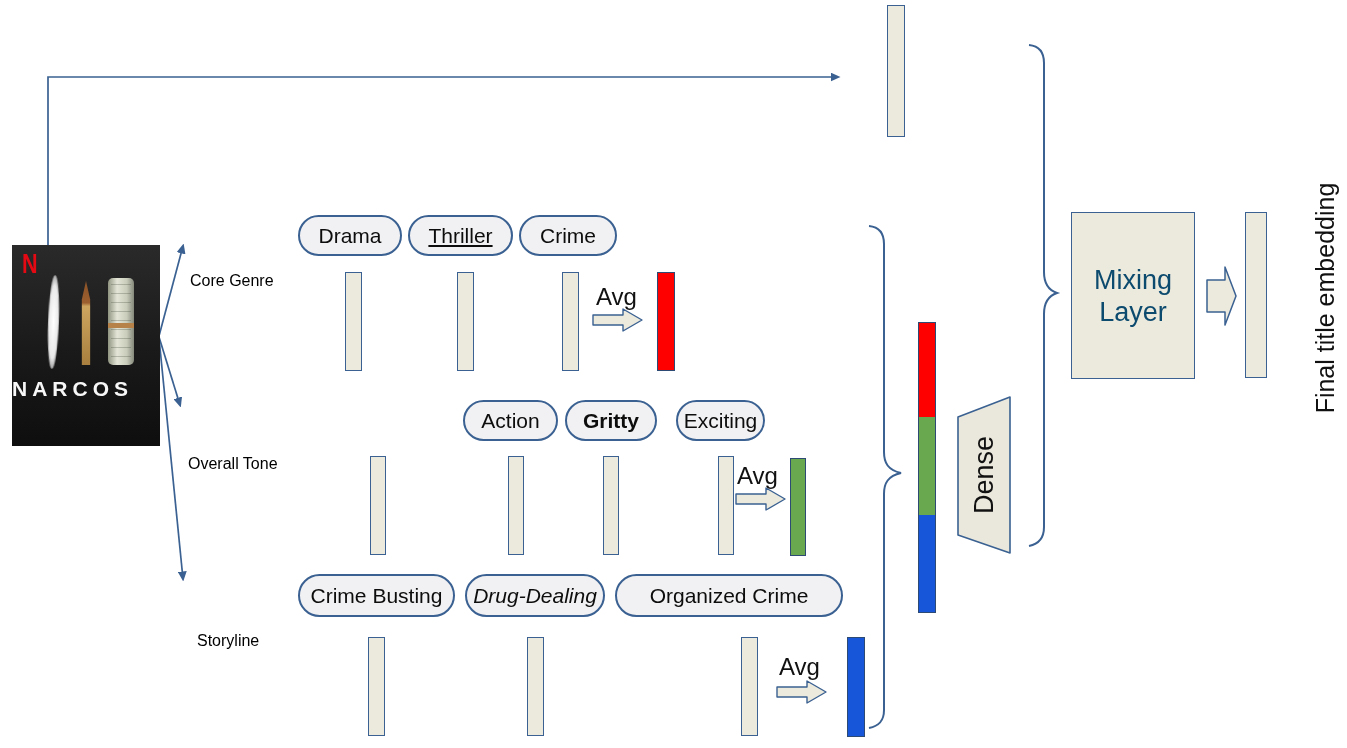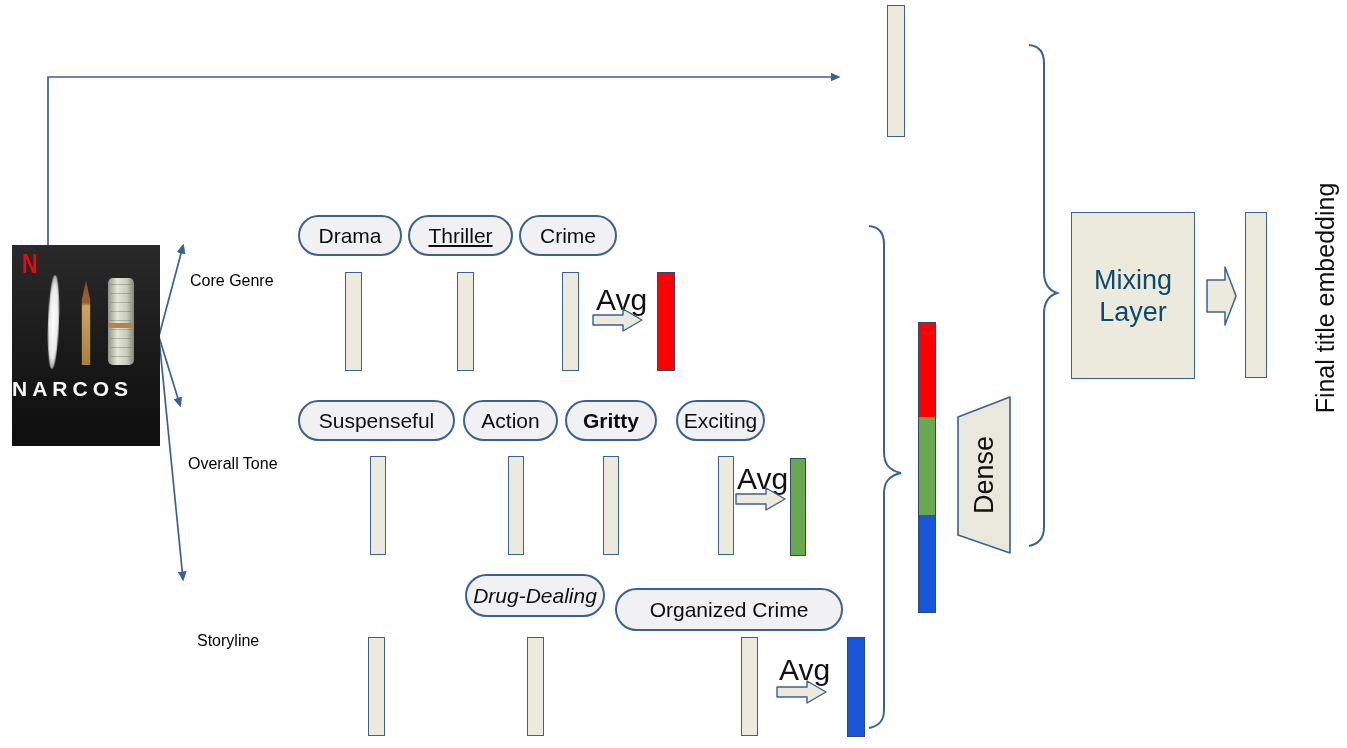--- a/index.html
+++ b/index.html
@@ -9,21 +9,21 @@
   }
   html,body{margin:0;padding:0;background:#fff;}
   .canvas{position:relative;width:1347px;height:748px;background:#fff;overflow:hidden;
           font-family:"Liberation Sans",sans-serif;color:#0d0d0d;}
   .abs{position:absolute;}
   svg.overlay{position:absolute;left:0;top:0;width:1347px;height:748px;}
 
   
   .big-label{font-size:25px;color:#111;}
   .cat-label{font-size:16px;color:#000000;white-space:nowrap;margin-top:43px;}
-  .avg-label{font-size:30px;color:#111;}
+  .avg-label{font-size:24px;color:#111;}
 
   
   .pill{position:absolute;height:41px;border:2px solid var(--stroke);border-radius:23px;
         background:var(--pillbg);display:flex;align-items:center;justify-content:center;
         font-size:21px;color:#0d0d0d;box-sizing:border-box;white-space:nowrap;}
 
   
   .vec{position:absolute;width:17px;height:99px;background:var(--beige);
        border:1.5px solid var(--stroke);box-sizing:border-box;}
   .vec.colored{border:1px solid #2c4a73;}
@@ -104,37 +104,37 @@
   <div class="vec" style="left:345px;top:272px;"></div>
   <div class="vec" style="left:457px;top:272px;"></div>
   <div class="vec" style="left:562px;top:272px;"></div>
   <div class="abs avg-label" style="left:596px;top:283px;">Avg</div>
   <svg class="abs" style="left:592px;top:308px;" width="52" height="24" viewBox="0 0 52 24">
     <polygon points="1,7 31,7 31,1 50,12 31,23 31,17 1,17" fill="#ece9dd" stroke="#3a6191" stroke-width="1.4" stroke-linejoin="round"></polygon>
   </svg>
   <div class="vec colored" style="left: 657px; top: 272px; width: 18px; background-color: rgb(255, 0, 0);"></div>
 
   <div class="abs cat-label" style="left:188px;top:412px;">Overall Tone</div>
-  <div class="pill" style="left:298px;top:400px;width:157px;">Suspenseful</div>
   <div class="pill" style="left:463px;top:400px;width:95px;">Action</div>
   <div class="pill" style="left:565px;top:400px;width:92px;font-weight:bold;">Gritty</div>
   <div class="pill" style="left:676px;top:400px;width:89px;">Exciting</div>
   <div class="vec" style="left:370px;top:456px;width:16px;"></div>
   <div class="vec" style="left:508px;top:456px;width:16px;"></div>
   <div class="vec" style="left:603px;top:456px;width:16px;"></div>
   <div class="vec" style="left:718px;top:456px;width:16px;"></div>
   <div class="abs avg-label" style="left:737px;top:462px;">Avg</div>
   <svg class="abs" style="left:735px;top:487px;" width="52" height="24" viewBox="0 0 52 24">
     <polygon points="1,7 31,7 31,1 50,12 31,23 31,17 1,17" fill="#ece9dd" stroke="#3a6191" stroke-width="1.4" stroke-linejoin="round"></polygon>
   </svg>
   <div class="vec colored" style="left: 790px; top: 458px; width: 16px; height: 98px; background-color: rgb(106, 168, 79);"></div>
 
   <div class="abs cat-label" style="left:197px;top:589px;">Storyline</div>
+  <div class="pill" style="left:298px;top:574px;width:157px;height:43px;">Crime Busting</div>
   <div class="pill" style="left:465px;top:574px;width:140px;height:43px;font-style:italic;">Drug-Dealing</div>
-  <div class="pill" style="left:615px;top:574px;width:228px;height:43px;margin-top:14px;">Organized Crime</div>
+  <div class="pill" style="left:615px;top:574px;width:228px;height:43px;">Organized Crime</div>
   <div class="vec" style="left:368px;top:637px;"></div>
   <div class="vec" style="left:527px;top:637px;"></div>
   <div class="vec" style="left:741px;top:637px;"></div>
   <div class="abs avg-label" style="left:779px;top:653px;">Avg</div>
   <svg class="abs" style="left:776px;top:680px;" width="52" height="24" viewBox="0 0 52 24">
     <polygon points="1,7 31,7 31,1 50,12 31,23 31,17 1,17" fill="#ece9dd" stroke="#3a6191" stroke-width="1.4" stroke-linejoin="round"></polygon>
   </svg>
   <div class="vec colored" style="left: 847px; top: 637px; width: 18px; height: 100px; background-color: rgb(23, 86, 216);"></div>
 
   <div class="stack">

